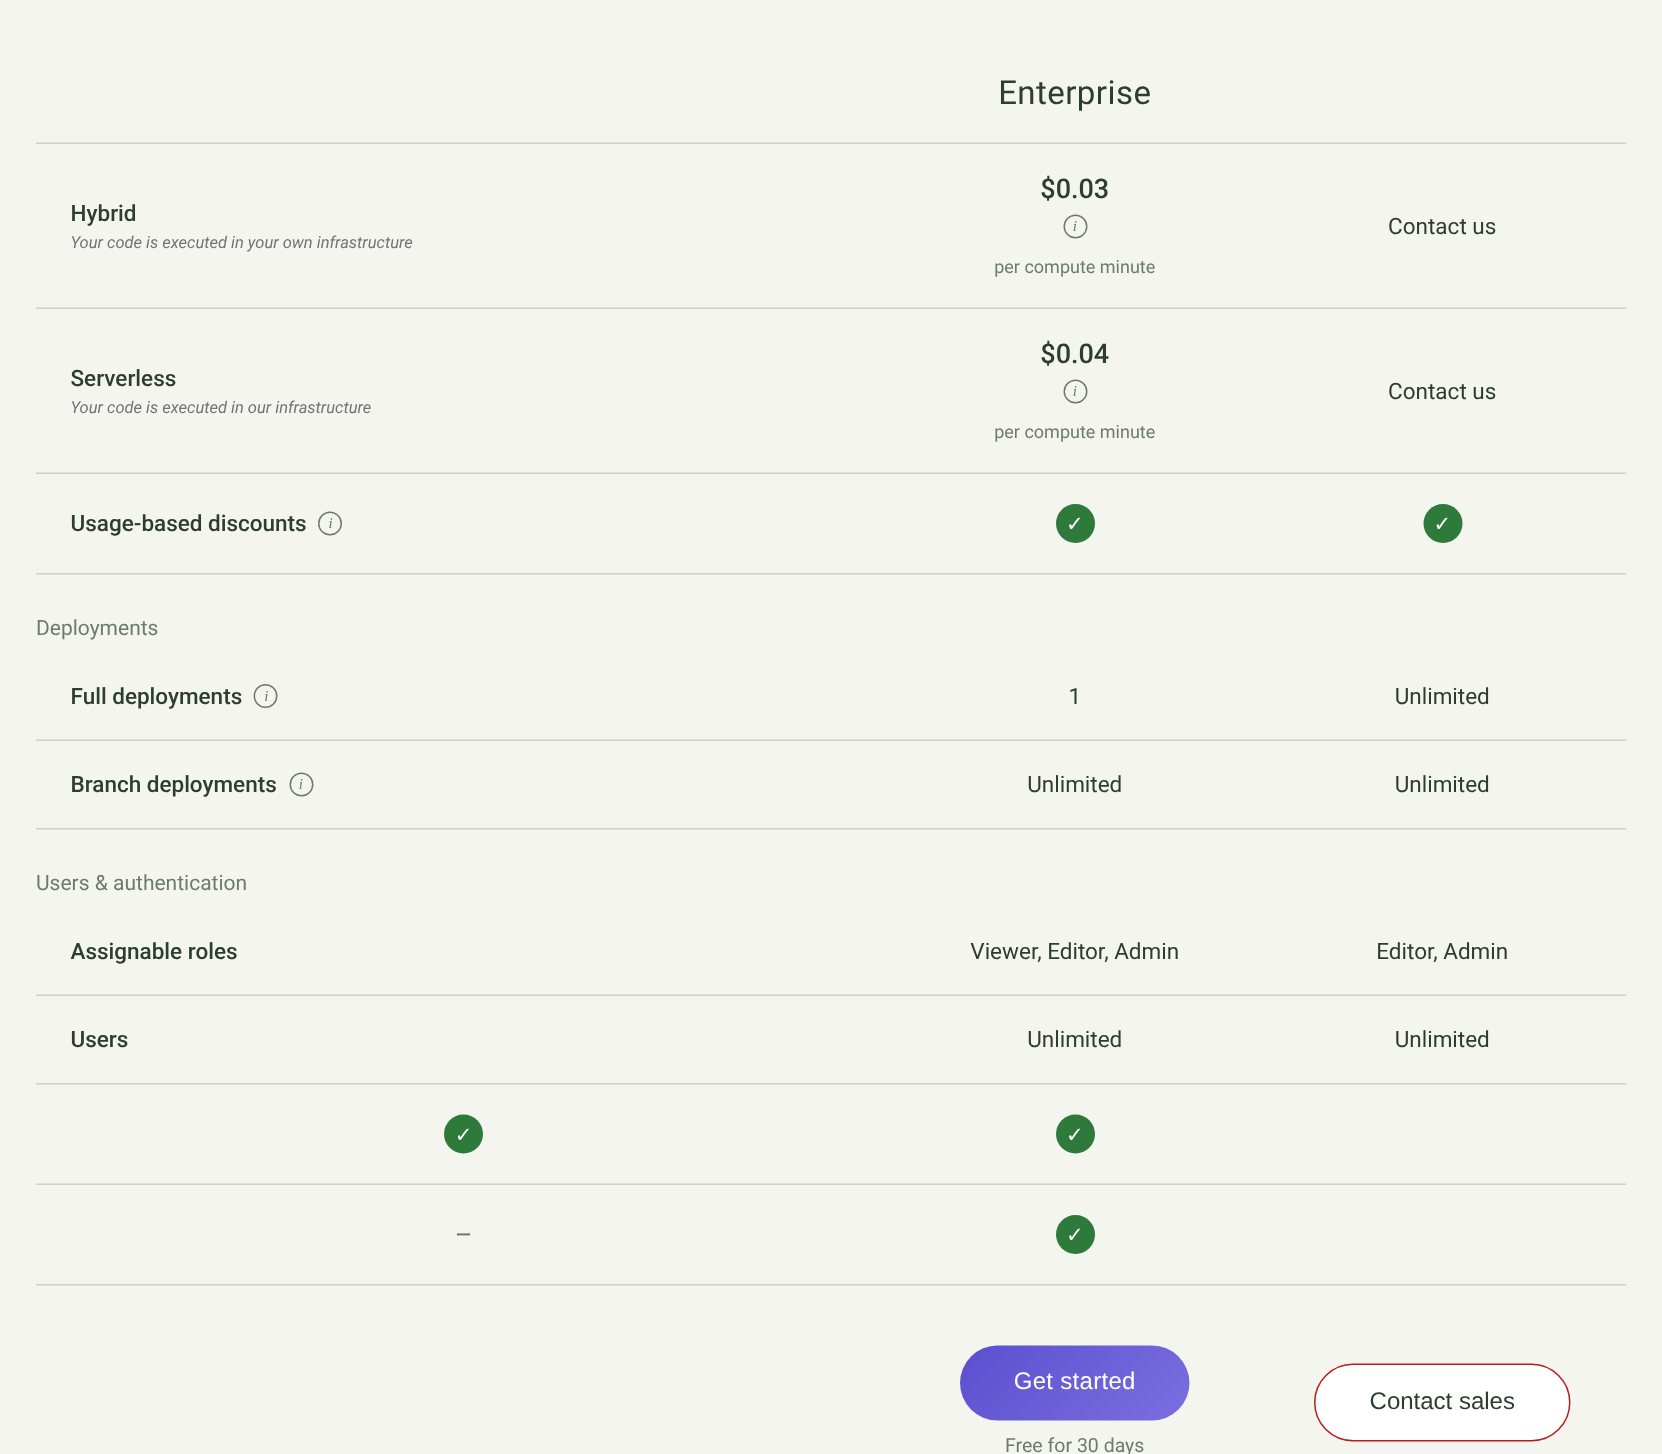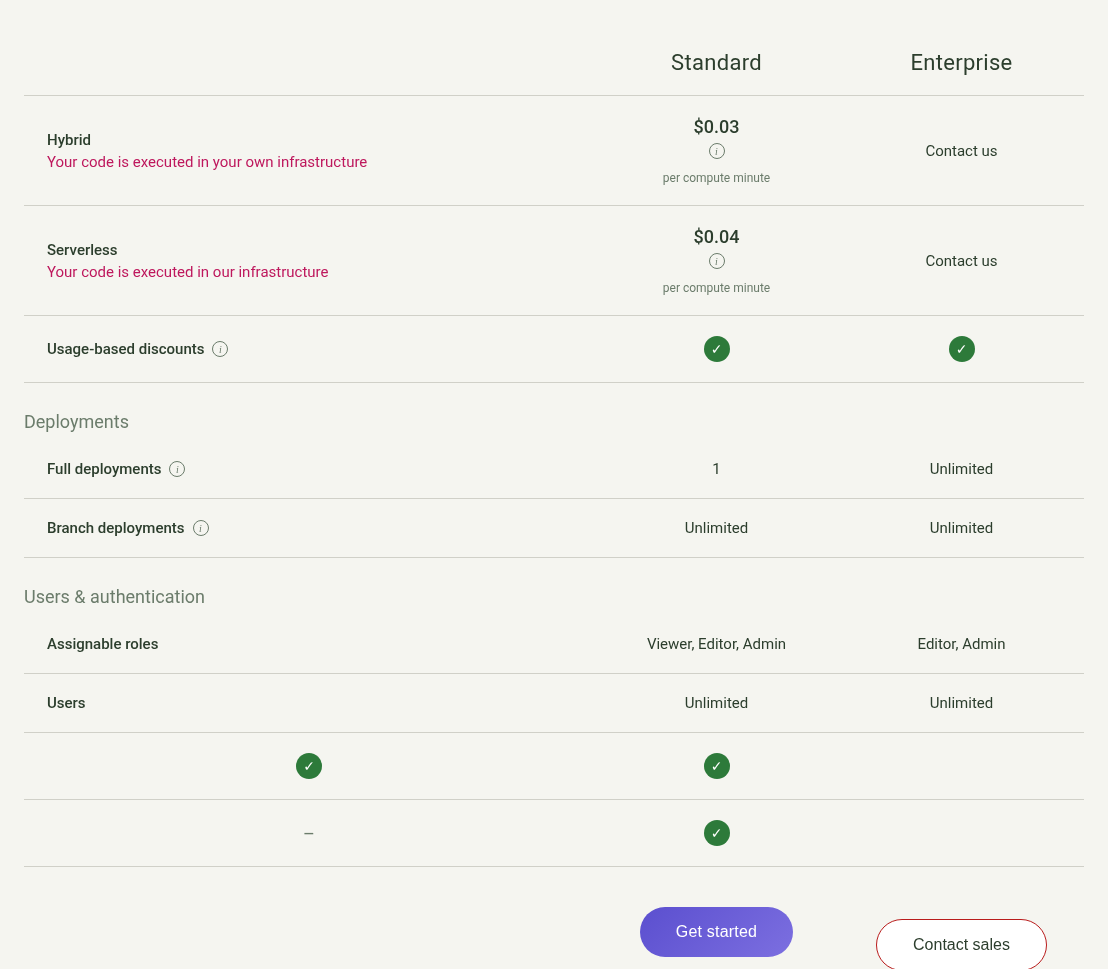--- a/index.html
+++ b/index.html
@@ -62,26 +62,27 @@
     .feature-name {
       font-size: 15px;
       font-weight: 500;
       color: #2c3e2d;
       display: flex;
       align-items: center;
       gap: 8px;
     }
 
     .feature-desc {
-      font-size: 15px;
-      color: #be185d;
+      font-size: 11px;
+      color: #737373;
+      font-style: italic;
     }
 
     .section-label {
-      font-size: 18px;
+      font-size: 14px;
       color: #6b7c6b;
       font-weight: 400;
     }
 
     .info-icon {
       display: inline-flex;
       align-items: center;
       justify-content: center;
       width: 16px;
       height: 16px;
@@ -187,21 +188,20 @@
       justify-content: center;
     }
   </style>
 </head>
 <body>
 
 <div class="pricing-table">
 
   <div class="header-row">
     <div></div>
-    <div class="col-header">Standard</div>
     <div class="col-header">Enterprise</div>
   </div>
 
   <div class="feature-row">
     <div class="feature-label">
       <span class="feature-name">
         <span>Hybrid</span>
       </span>
       <span class="feature-desc">Your code is executed in your own infrastructure</span>
     </div>

